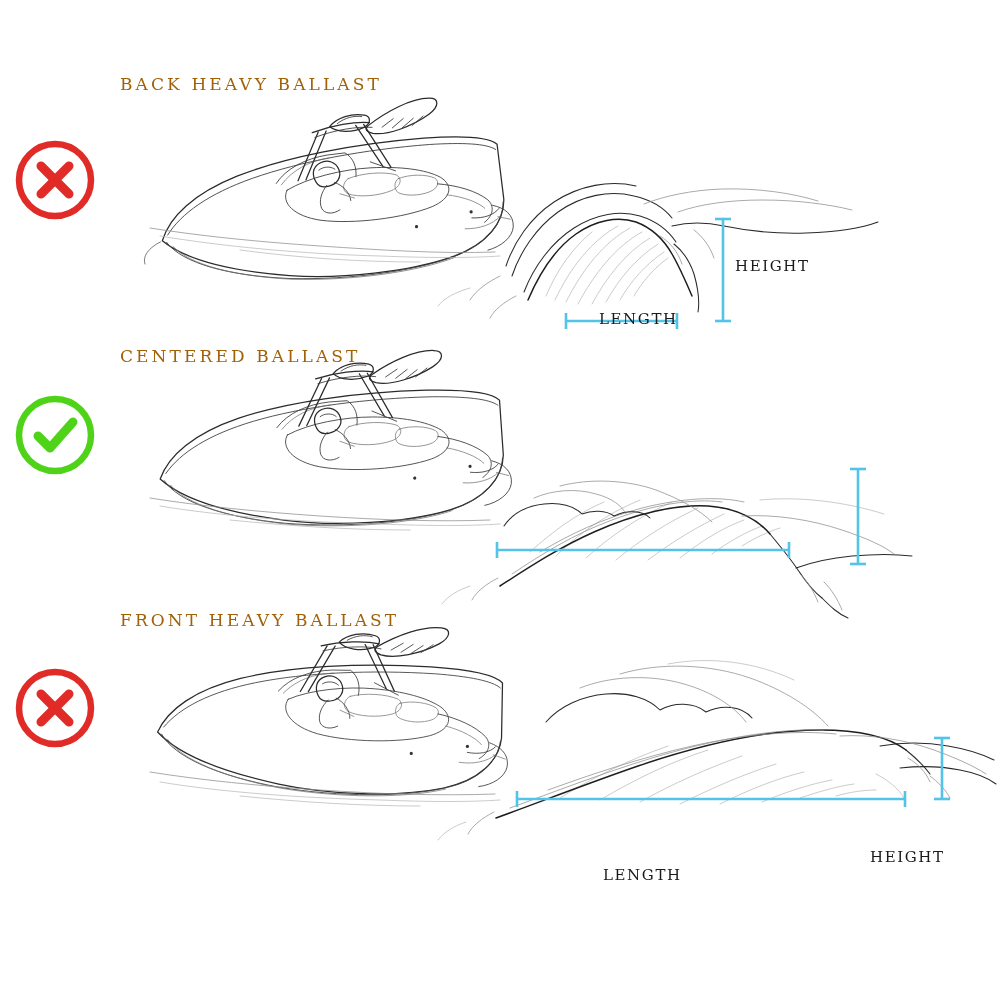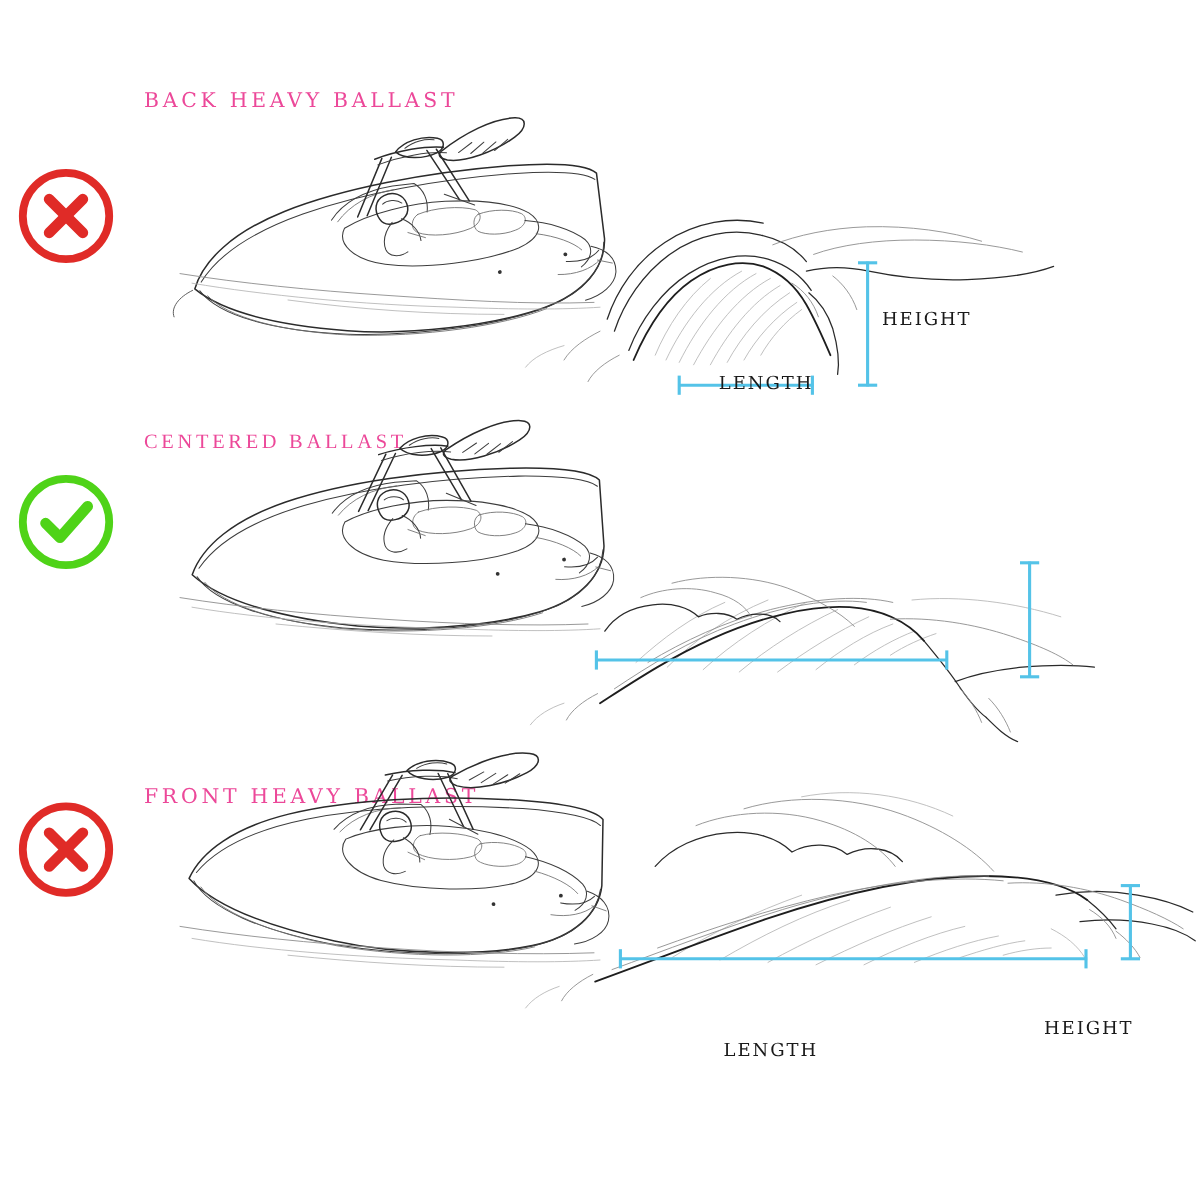--- a/index.html
+++ b/index.html
@@ -21,21 +21,21 @@
   .panel {
     position: absolute;
     left: 0;
     width: 1000px;
   }
   .panel-title {
     position: absolute;
     font-family: "DejaVu Serif", "Liberation Serif", serif;
     font-size: 17px;
     letter-spacing: 3.1px;
-    color: #ec4899;
+    color: #a16207;
     font-weight: 400;
     white-space: nowrap;
   }
   .status-icon {
     position: absolute;
     width: 84px;
     height: 84px;
   }
   .scene {
     position: absolute;
@@ -190,21 +190,21 @@
         </g>
       </svg>
     </div>
 
     <div class="meas-label" style="left:735px; top:257px;">HEIGHT</div>
     <div class="meas-label" style="left:599px; top:310px;">LENGTH</div>
   </div>
 
   <div class="panel" style="top:330px;height:270px;">
 
-    <div class="panel-title" style="left:120px; top:28px;font-family:Liberation Serif, serif;">CENTERED BALLAST</div>
+    <div class="panel-title" style="left:120px; top:16px;">CENTERED BALLAST</div>
 
     <div class="status-icon" style="left:13px; top:63px;">
       <svg viewBox="0 0 84 84" width="84" height="84">
         <circle cx="42" cy="42" r="36" fill="none" stroke="#4fd318" stroke-width="6.5"></circle>
         <path d="M25 43 L37 55 L60 29" fill="none" stroke="#4fd318" stroke-width="9" stroke-linecap="round" stroke-linejoin="round"></path>
       </svg>
     </div>
 
     <div class="scene">
       <svg viewBox="0 0 1000 270" width="1000" height="270">
@@ -302,21 +302,21 @@
         </g>
       </svg>
     </div>
 
     <div class="meas-label" style="left:870px; top:518px;">HEIGHT</div>
     <div class="meas-label" style="left:603px; top:536px;">LENGTH</div>
   </div>
 
   <div class="panel" style="top:600px;height:300px;">
 
-    <div class="panel-title" style="left:120px; top:10px;margin-top:44px;">FRONT HEAVY BALLAST</div>
+    <div class="panel-title" style="left:120px; top:10px;">FRONT HEAVY BALLAST</div>
 
     <div class="status-icon" style="left:13px; top:66px;">
       <svg viewBox="0 0 84 84" width="84" height="84">
         <circle cx="42" cy="42" r="36" fill="none" stroke="#e02b27" stroke-width="6.5"></circle>
         <line x1="28" y1="28" x2="56" y2="56" stroke="#e02b27" stroke-width="9" stroke-linecap="round"></line>
         <line x1="56" y1="28" x2="28" y2="56" stroke="#e02b27" stroke-width="9" stroke-linecap="round"></line>
       </svg>
     </div>
 
     <div class="scene">

